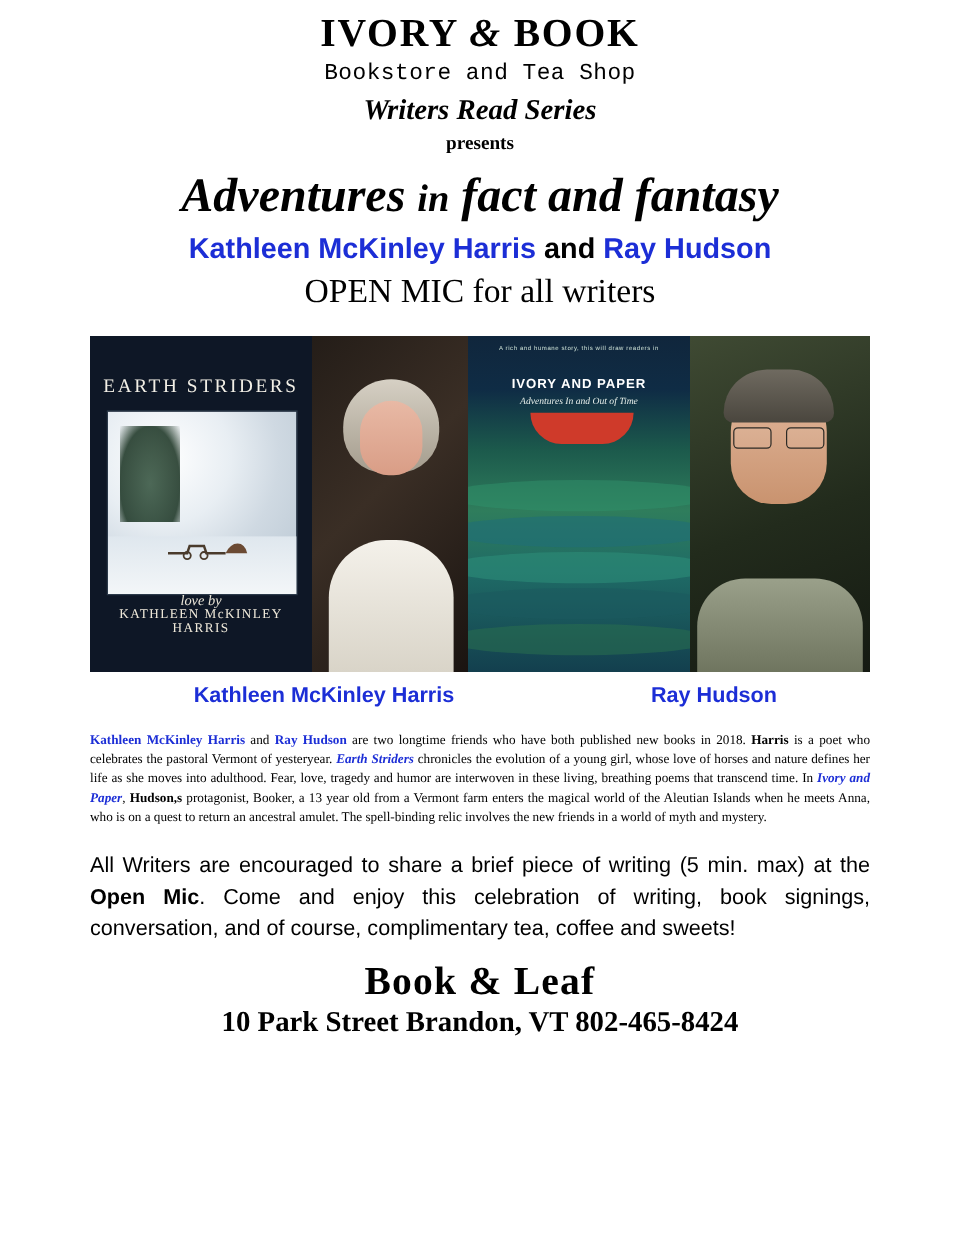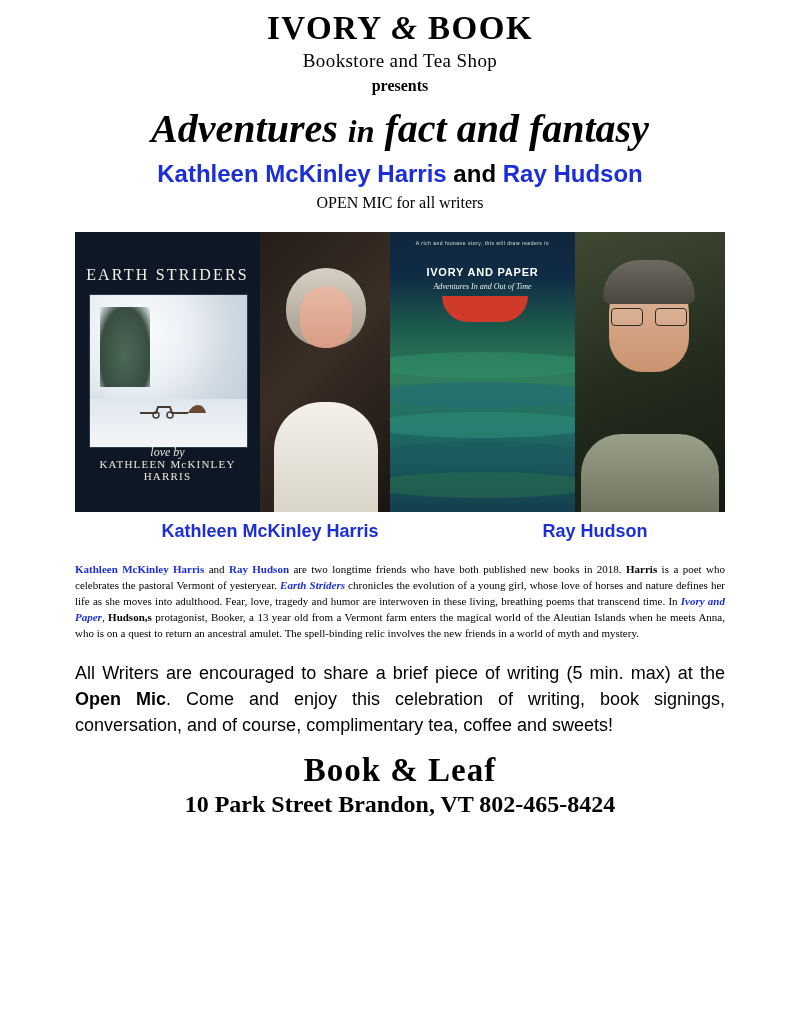--- a/index.html
+++ b/index.html
@@ -31,21 +31,21 @@
     font-weight: bold;
     font-size: 33px;
     letter-spacing: 1.5px;
     line-height: 1.1;
   }
   .brand .amp {
     font-family: "Liberation Serif", serif;
     font-style: italic;
   }
   .sub-brand {
-    font-family: Liberation Serif, serif;
+    font-family: Liberation Mono, monospace;
     font-size: 19px;
     letter-spacing: 0.4px;
     margin-top: 4px;
   }
   .series {
     font-family: "Liberation Serif", serif;
     font-weight: bold;
     font-style: italic;
     font-size: 24px;
     margin-top: 7px;
@@ -73,21 +73,21 @@
     font-size: 24px;
     margin-top: 9px;
     color: #1c2ed6;
     line-height: 1.15;
   }
   .authors .and {
     color: #000000;
   }
   .openmic {
     font-family: "Liberation Serif", serif;
-    font-size: 16px;
+    font-size: 28px;
     margin-top: 6px;
   }
   .datetime {
     font-family: "Liberation Serif", serif;
     font-weight: bold;
     font-size: 27px;
     margin-top: 6px;
   }
 
   
@@ -353,20 +353,21 @@
 
 <div class="page">
 
   <div class="header">
     <div class="brand">
       <span>IVORY</span>
       <span class="amp">&amp;</span>
       <span>BOOK</span>
     </div>
     <div class="sub-brand">Bookstore and Tea Shop</div>
+    <div class="series">Writers Read Series</div>
     <div class="presents">presents</div>
     <div class="title">
       <span>Adventures</span>
       <span class="small">in</span>
       <span>fact and fantasy</span>
     </div>
     <div class="authors">
       <span>Kathleen McKinley Harris</span><span class="and"> and </span><span>Ray Hudson</span>
     </div>
     <div class="openmic">OPEN MIC for all writers</div>

